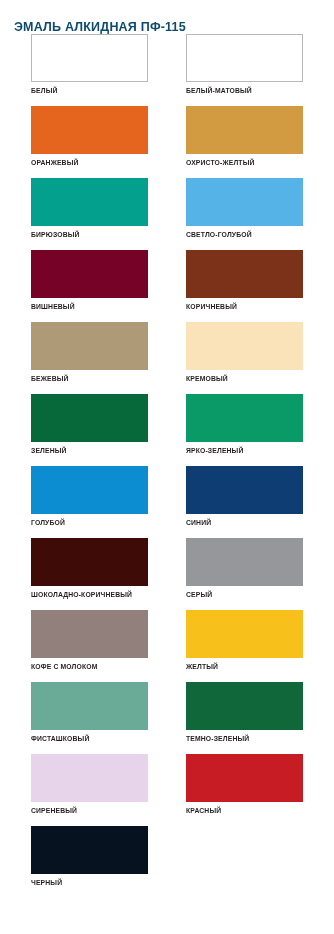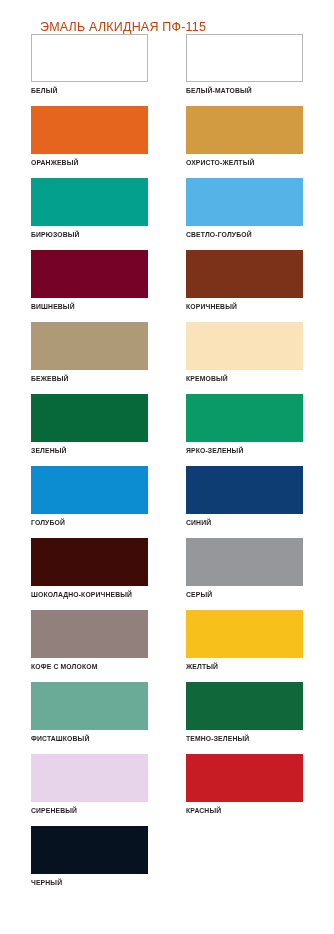--- a/index.html
+++ b/index.html
@@ -16,26 +16,26 @@
     overflow: hidden;
   }
   .page {
     position: relative;
     width: 334px;
     height: 934px;
     box-sizing: border-box;
   }
   .chart-title {
     position: absolute;
-    left: 40px;
+    left: 14px;
     top: 12px;
     font-size: 12.5px;
-    font-weight: 400;
+    font-weight: 700;
     letter-spacing: 0.2px;
-    color: #c2410c;
+    color: #0c4a6e;
     white-space: nowrap;
   }
   .swatch-grid {
     position: absolute;
     left: 31px;
     top: 34px;
     width: 272px;
     display: grid;
     grid-template-columns: 117px 117px;
     column-gap: 38px;

